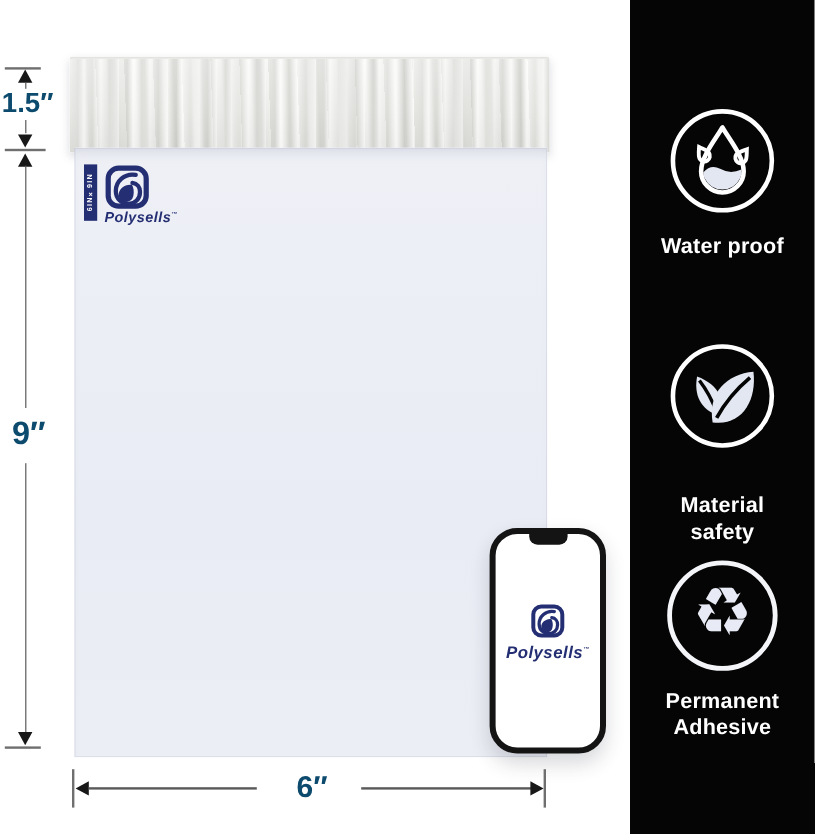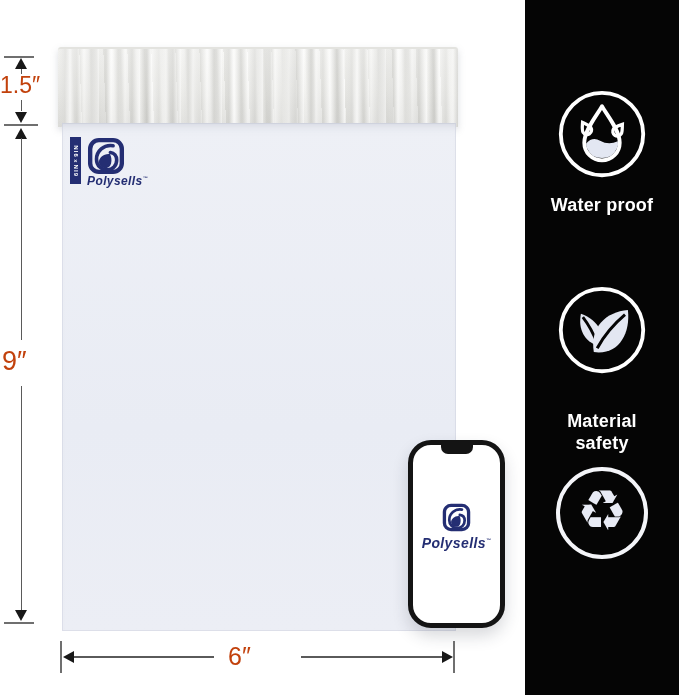--- a/index.html
+++ b/index.html
@@ -57,21 +57,21 @@
   .tick-h{position:absolute;height:2px;background:#6f6f6f;}
   .tick-v{position:absolute;width:2px;background:#6f6f6f;}
   .dline-v{position:absolute;width:1.5px;background:#5a5a5a;}
   .dline-h{position:absolute;height:1.5px;background:#5a5a5a;}
   .arr{position:absolute;width:0;height:0;}
   .arr.up{border-left:6px solid transparent;border-right:6px solid transparent;border-bottom:11px solid #181818;}
   .arr.down{border-left:6px solid transparent;border-right:6px solid transparent;border-top:11px solid #181818;}
   .arr.left{border-top:6px solid transparent;border-bottom:6px solid transparent;border-right:11px solid #181818;}
   .arr.right{border-top:6px solid transparent;border-bottom:6px solid transparent;border-left:11px solid #181818;}
   .dim-label{
-    position:absolute;color:#c2410c;font-weight:normal;text-align:left;line-height:1;
+    position:absolute;color:#0c4a6e;font-weight:bold;text-align:center;line-height:1;
     font-family:"Liberation Sans",sans-serif;
   }
   
   .sidebar{position:absolute;left:525px;top:0;width:154px;height:695px;background:#050505;}
   .feature{position:absolute;left:0;width:100%;display:flex;flex-direction:column;align-items:center;}
   .icon-circle{width:92px;height:92px;display:flex;align-items:center;justify-content:center;}
   .recycle-ring{
     width:92px;height:92px;box-sizing:border-box;border:4px solid #f4f5f9;border-radius:50%;
     display:flex;align-items:center;justify-content:center;
   }
@@ -167,16 +167,17 @@
       </div>
       <div class="feature-label">Material safety</div>
     </div>
 
     <div class="feature" style="top:467px;">
       <div class="icon-circle">
         <div class="recycle-ring">
           <span class="recycle-glyph">♻</span>
         </div>
       </div>
+      <div class="feature-label">Permanent Adhesive</div>
     </div>
 
   </div>
 </div>
 
 </body></html>

